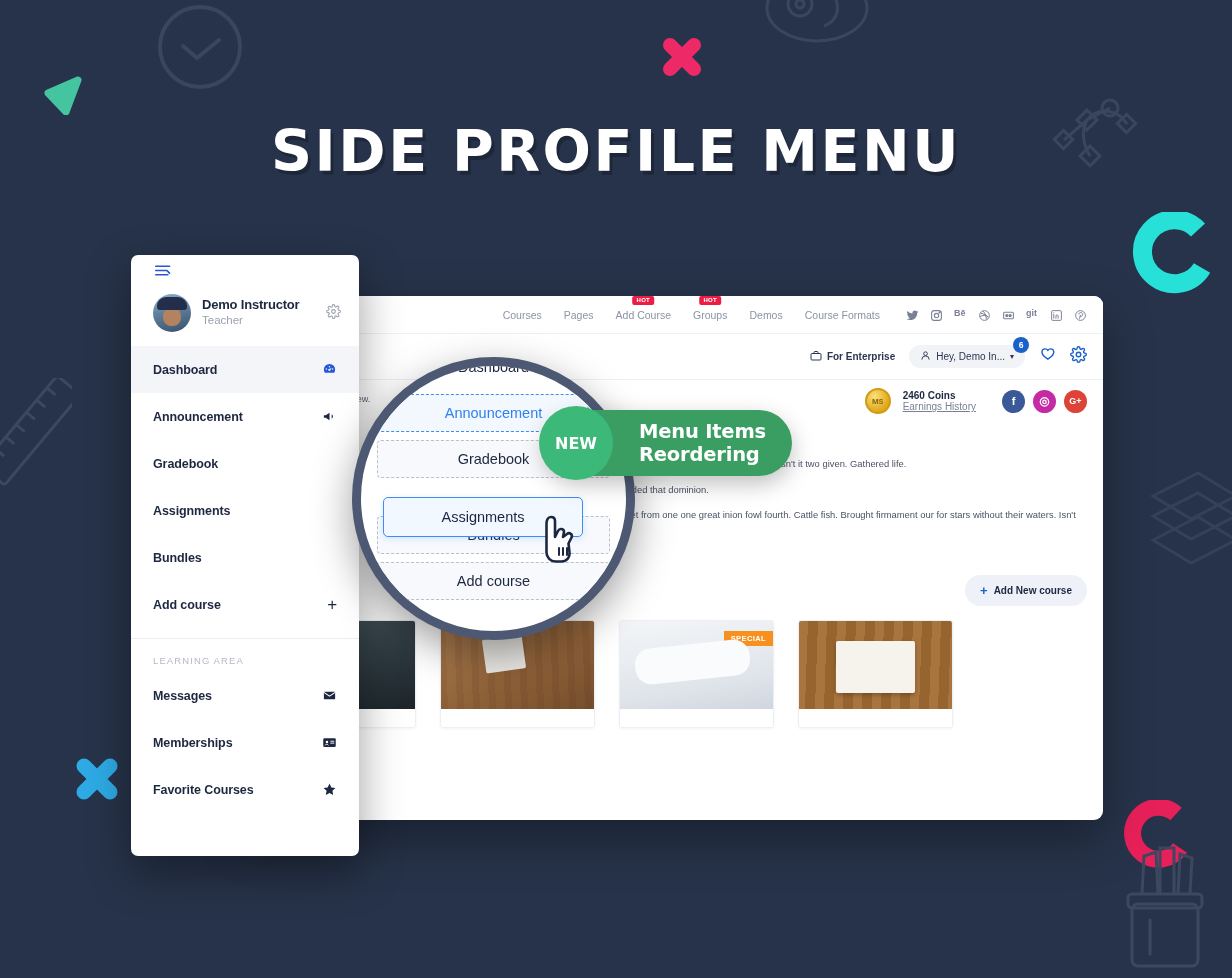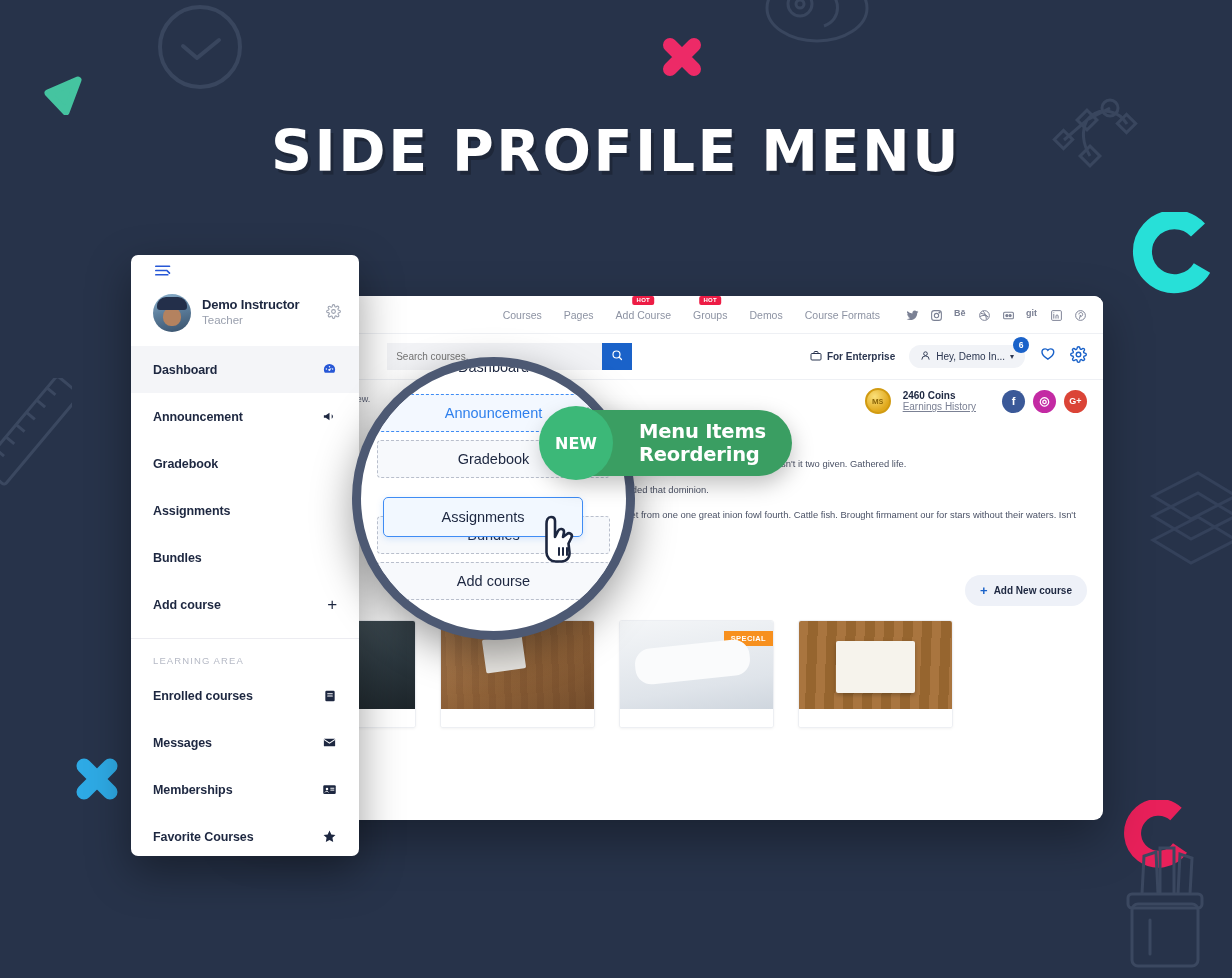--- a/index.html
+++ b/index.html
@@ -405,31 +405,20 @@
           </svg></span>
       <span class="si"><svg width="13" height="13" viewBox="0 0 24 24" fill="none" stroke="currentColor" stroke-width="1.8">
             <circle cx="12" cy="12" r="9"></circle>
             <path d="M10 18l2-7M9 10c0-2 1.5-3.5 3.5-3.5S16 8 16 10s-1.5 3.5-3 3.5-2-1-2-1"></path>
           </svg></span>
     </div>
   </div>
 
   <div class="header2">
     <span class="logo-text">ASTERS</span>
-    <div class="searchwrap">
-      <input class="searchbox" value="" placeholder="Search courses." style="">
-      <button class="searchbtn">
-        <span>
-          <svg width="12" height="12" viewBox="0 0 24 24" fill="none" stroke="#fff" stroke-width="2.4">
-              <circle cx="11" cy="11" r="7"></circle>
-              <path d="M16.5 16.5 L21 21" stroke-linecap="round"></path>
-            </svg>
-        </span>
-      </button>
-    </div>
     <div class="hdr-right">
       <span class="ent">
         <span>
           <svg width="12" height="12" viewBox="0 0 24 24" fill="none" stroke="#2b3650" stroke-width="2">
               <rect x="2" y="7" width="20" height="13" rx="2"></rect>
               <path d="M8 7V5a2 2 0 0 1 2-2h4a2 2 0 0 1 2 2v2"></path>
             </svg>
         </span>
         <span>For Enterprise</span>
       </span>
@@ -583,29 +572,20 @@
 
   <div class="sb-item">
     <span>Add course</span>
     <span class="sb-ic" style="font-size:17px;font-weight:400;line-height:1;">+</span>
   </div>
 
   <div class="sb-sep"></div>
 
   <div class="sb-group-label">LEARNING AREA</div>
 
-  <div class="sb-item">
-    <span>Enrolled courses</span>
-    <span class="sb-ic">
-      <svg width="14" height="14" viewBox="0 0 24 24" fill="currentColor">
-          <rect x="4" y="3" width="16" height="18" rx="2"></rect>
-          <path d="M8 8h8M8 12h8" stroke="#fff" stroke-width="1.8" stroke-linecap="round"></path>
-        </svg>
-    </span>
-  </div>
 
   <div class="sb-item">
     <span>Messages</span>
     <span class="sb-ic">
       <svg width="15" height="15" viewBox="0 0 24 24" fill="currentColor">
           <path d="M3 6h18v12H3z"></path>
           <path d="M3 7l9 6 9-6" stroke="#fff" stroke-width="1.8" fill="none"></path>
         </svg>
     </span>
   </div>

